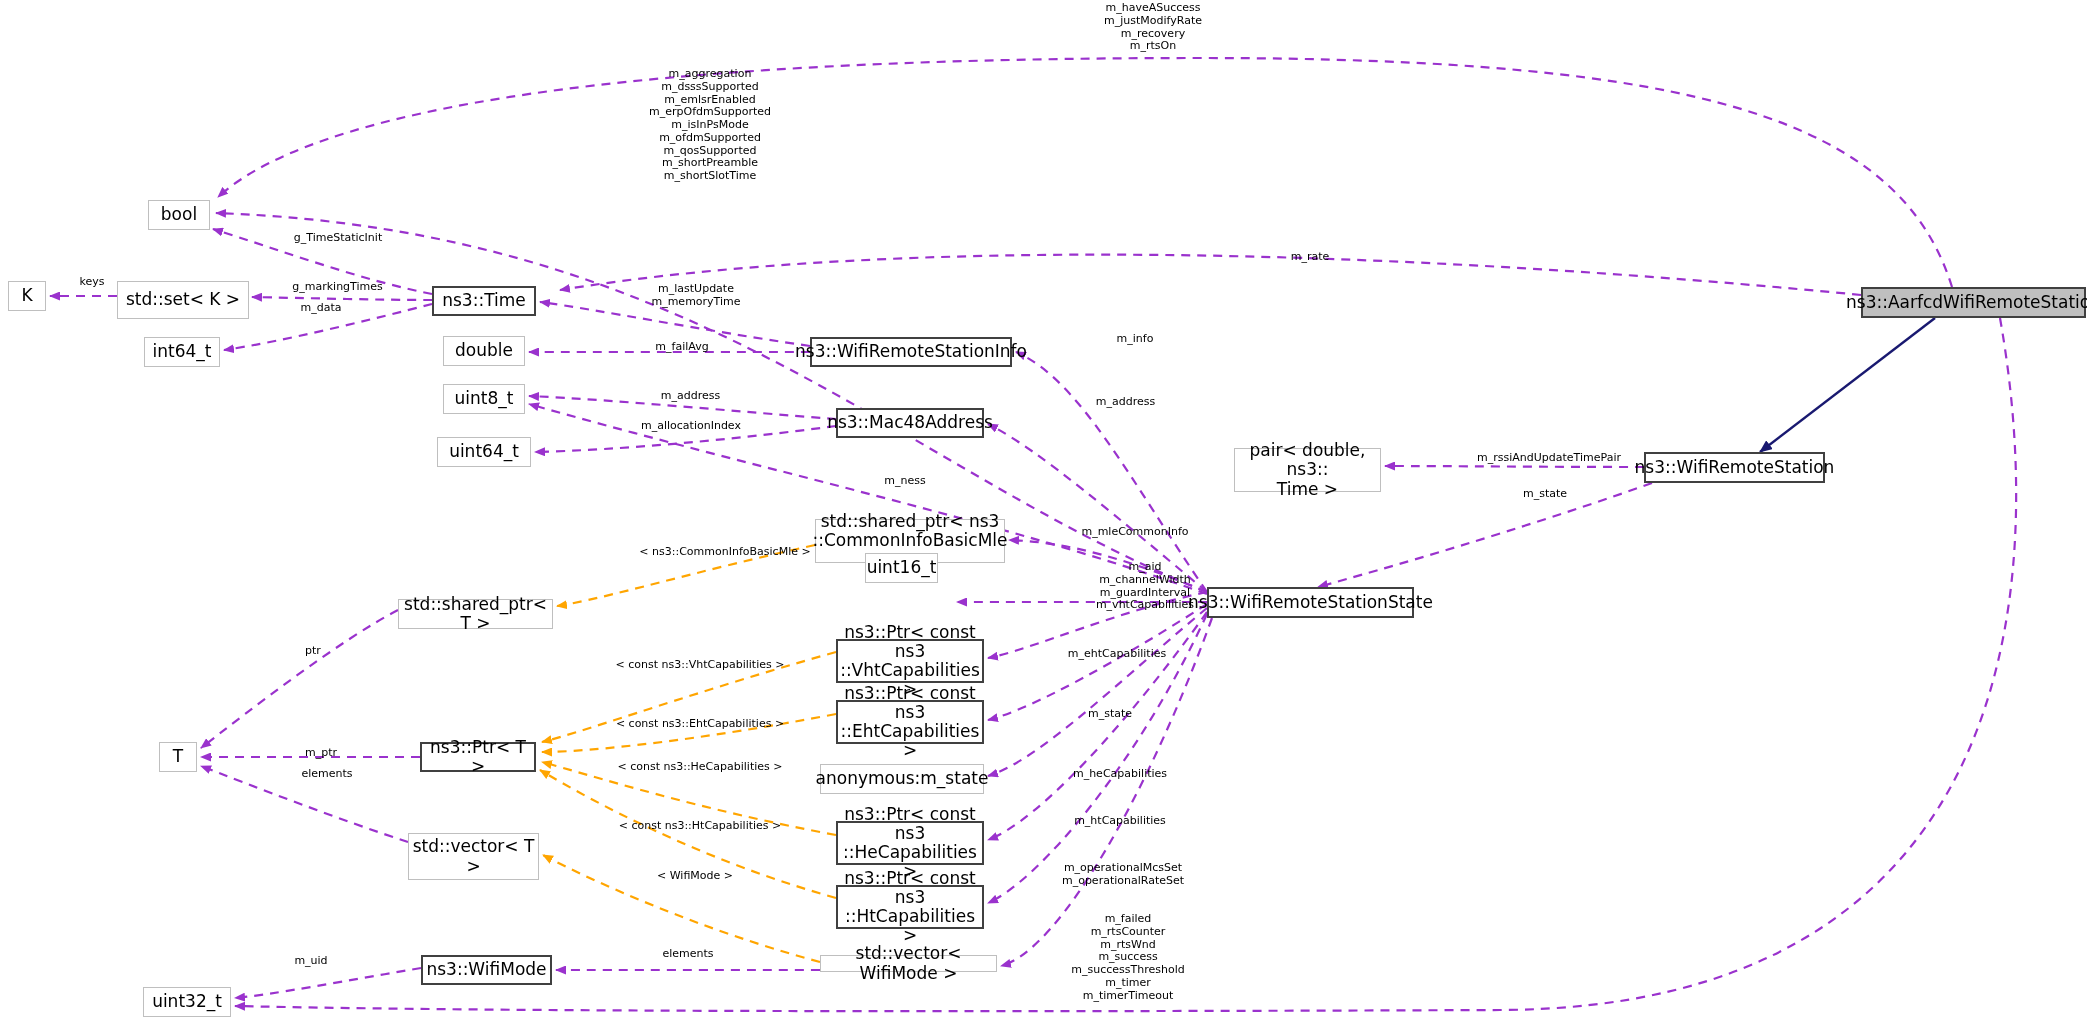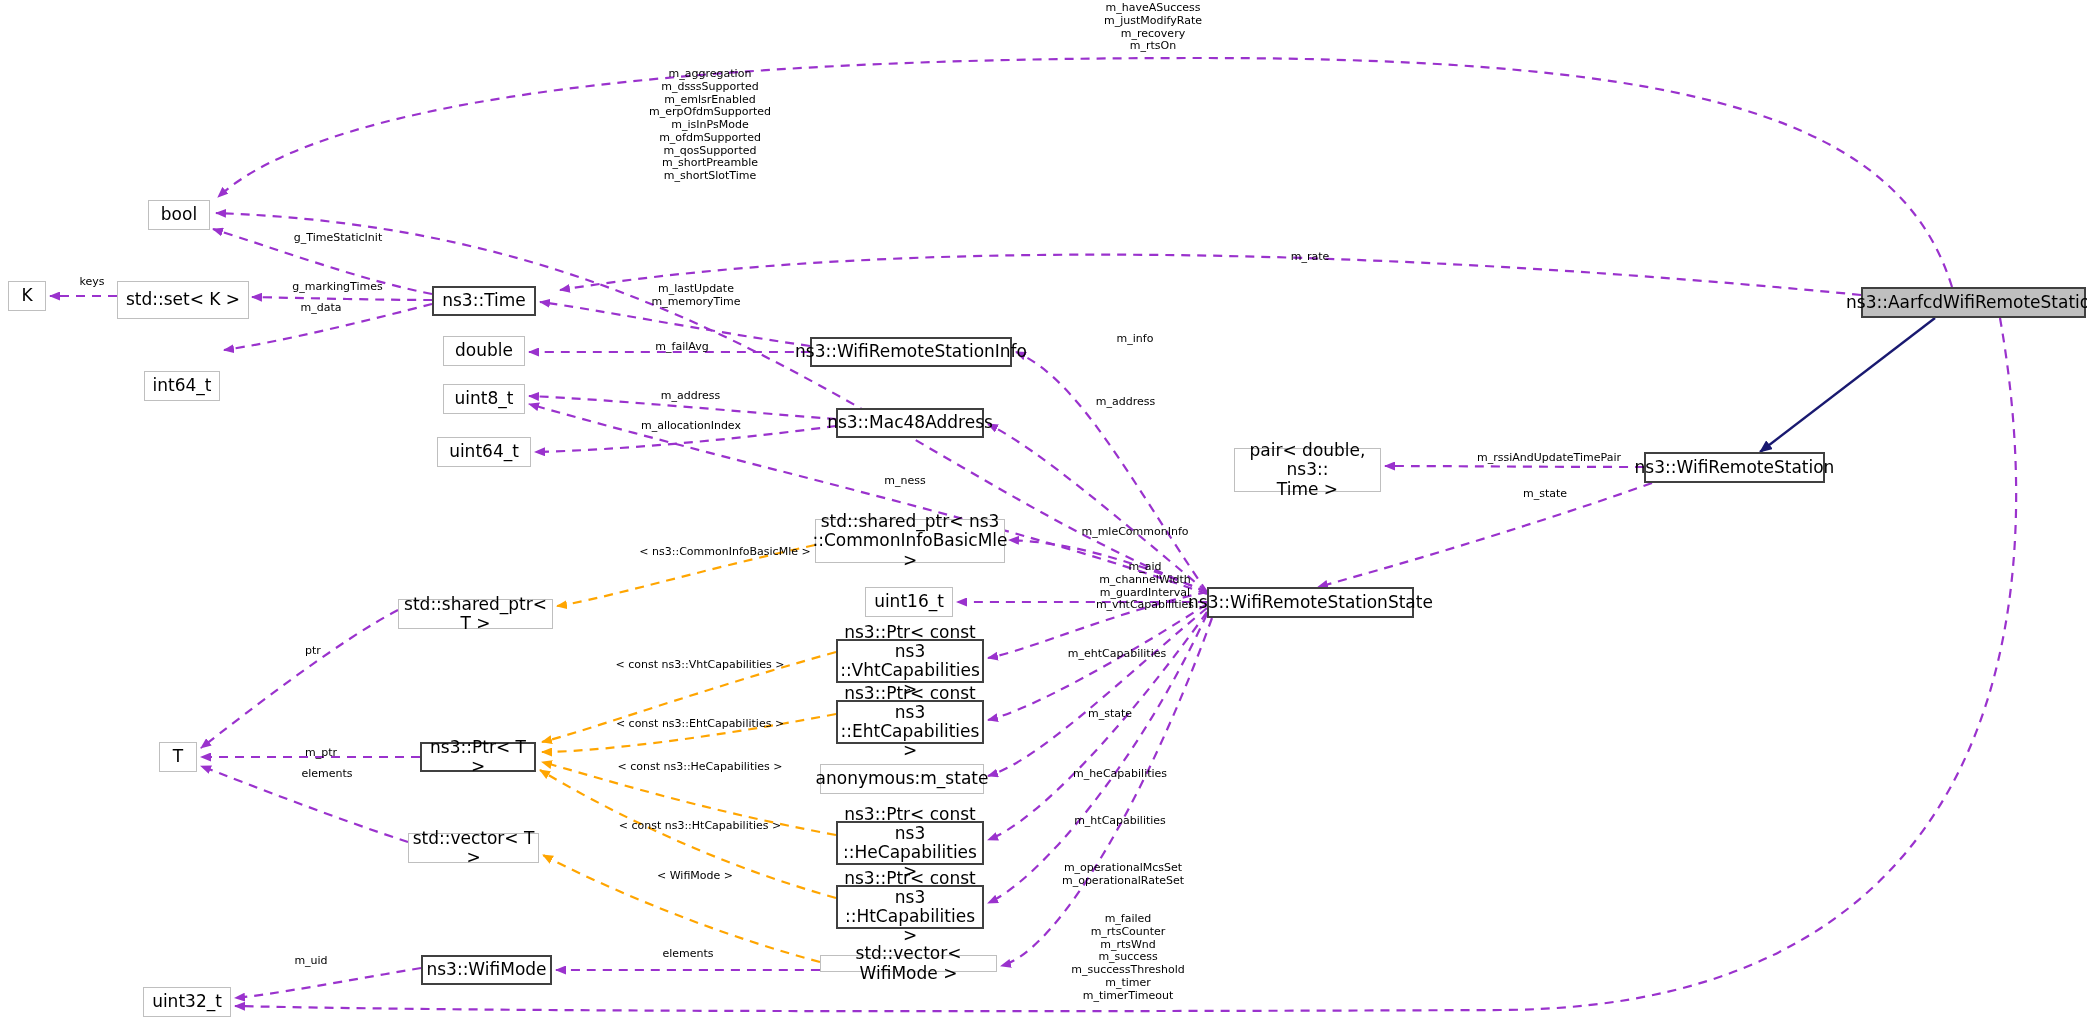--- a/index.html
+++ b/index.html
@@ -156,44 +156,44 @@
 
     <g class="inheritance" stroke="#191970" stroke-width="2.4" fill="none" marker-end="url(#ah-i)">
       <path d="M1935,318 L1760,452"></path>
     </g>
   </svg>
 
   <div id="nodes">
       <div class="node plain" style="left: 8px; top: 281px; width: 38px; height: 30px;">K</div>
       <div class="node plain" style="left: 117px; top: 281px; width: 132px; height: 38px;">std::set&lt; K &gt;</div>
       <div class="node plain" style="left: 148px; top: 200px; width: 62px; height: 30px;">bool</div>
-      <div class="node plain" style="left: 144px; top: 337px; width: 76px; height: 30px; margin-top: 34px;">int64_t</div>
+      <div class="node plain" style="left: 144px; top: 337px; width: 76px; height: 30px;">int64_t</div>
       <div class="node klass" style="left: 432px; top: 286px; width: 104px; height: 30px;">ns3::Time</div>
       <div class="node plain" style="left: 443px; top: 336px; width: 82px; height: 30px;">double</div>
       <div class="node plain" style="left: 443px; top: 384px; width: 82px; height: 30px;">uint8_t</div>
       <div class="node plain" style="left: 437px; top: 437px; width: 94px; height: 30px;">uint64_t</div>
       <div class="node klass" style="left: 810px; top: 337px; width: 202px; height: 30px;">ns3::WifiRemoteStationInfo</div>
       <div class="node klass" style="left: 836px; top: 408px; width: 148px; height: 30px;">ns3::Mac48Address</div>
       <div class="node plain" style="left: 1234px; top: 448px; width: 147px; height: 44px;">pair&lt; double, ns3::
 Time &gt;</div>
       <div class="node klass" style="left: 1644px; top: 452px; width: 181px; height: 31px;">ns3::WifiRemoteStation</div>
       <div class="node focus" style="left: 1861px; top: 287px; width: 225px; height: 31px;">ns3::AarfcdWifiRemoteStation</div>
       <div class="node plain" style="left: 815px; top: 519px; width: 190px; height: 44px;">std::shared_ptr&lt; ns3
 ::CommonInfoBasicMle &gt;</div>
-      <div class="node plain" style="left: 865px; top: 587px; width: 88px; height: 30px; text-align: right;">uint16_t</div>
+      <div class="node plain" style="left: 865px; top: 553px; width: 73px; height: 30px; text-align: right;">uint16_t</div>
       <div class="node klass" style="left: 1207px; top: 587px; width: 207px; height: 31px;">ns3::WifiRemoteStationState</div>
       <div class="node plain" style="left: 398px; top: 599px; width: 155px; height: 30px;">std::shared_ptr&lt; T &gt;</div>
       <div class="node klass" style="left: 836px; top: 639px; width: 148px; height: 44px;">ns3::Ptr&lt; const ns3
 ::VhtCapabilities &gt;</div>
       <div class="node klass" style="left: 836px; top: 700px; width: 148px; height: 44px;">ns3::Ptr&lt; const ns3
 ::EhtCapabilities &gt;</div>
       <div class="node plain" style="left: 159px; top: 742px; width: 38px; height: 30px;">T</div>
       <div class="node klass" style="left: 420px; top: 742px; width: 116px; height: 30px;">ns3::Ptr&lt; T &gt;</div>
       <div class="node plain" style="left: 820px; top: 764px; width: 164px; height: 30px;">anonymous:m_state</div>
-      <div class="node plain" style="left: 408px; top: 833px; width: 131px; height: 30px;">std::vector&lt; T &gt;</div>
+      <div class="node plain" style="left: 408px; top: 833px; width: 131px; height: 47px;">std::vector&lt; T &gt;</div>
       <div class="node klass" style="left: 836px; top: 821px; width: 148px; height: 44px;">ns3::Ptr&lt; const ns3
 ::HeCapabilities &gt;</div>
       <div class="node klass" style="left: 836px; top: 885px; width: 148px; height: 44px;">ns3::Ptr&lt; const ns3
 ::HtCapabilities &gt;</div>
       <div class="node klass" style="left: 421px; top: 955px; width: 131px; height: 30px;">ns3::WifiMode</div>
       <div class="node plain" style="left: 820px; top: 955px; width: 177px; height: 17px;">std::vector&lt; WifiMode &gt;</div>
       <div class="node plain" style="left: 143px; top: 987px; width: 88px; height: 30px;">uint32_t</div>
     </div>
   <div id="labels">
       <div class="edge-label" style="left: 1043px; top: 2px; width: 220px;">m_haveASuccess

